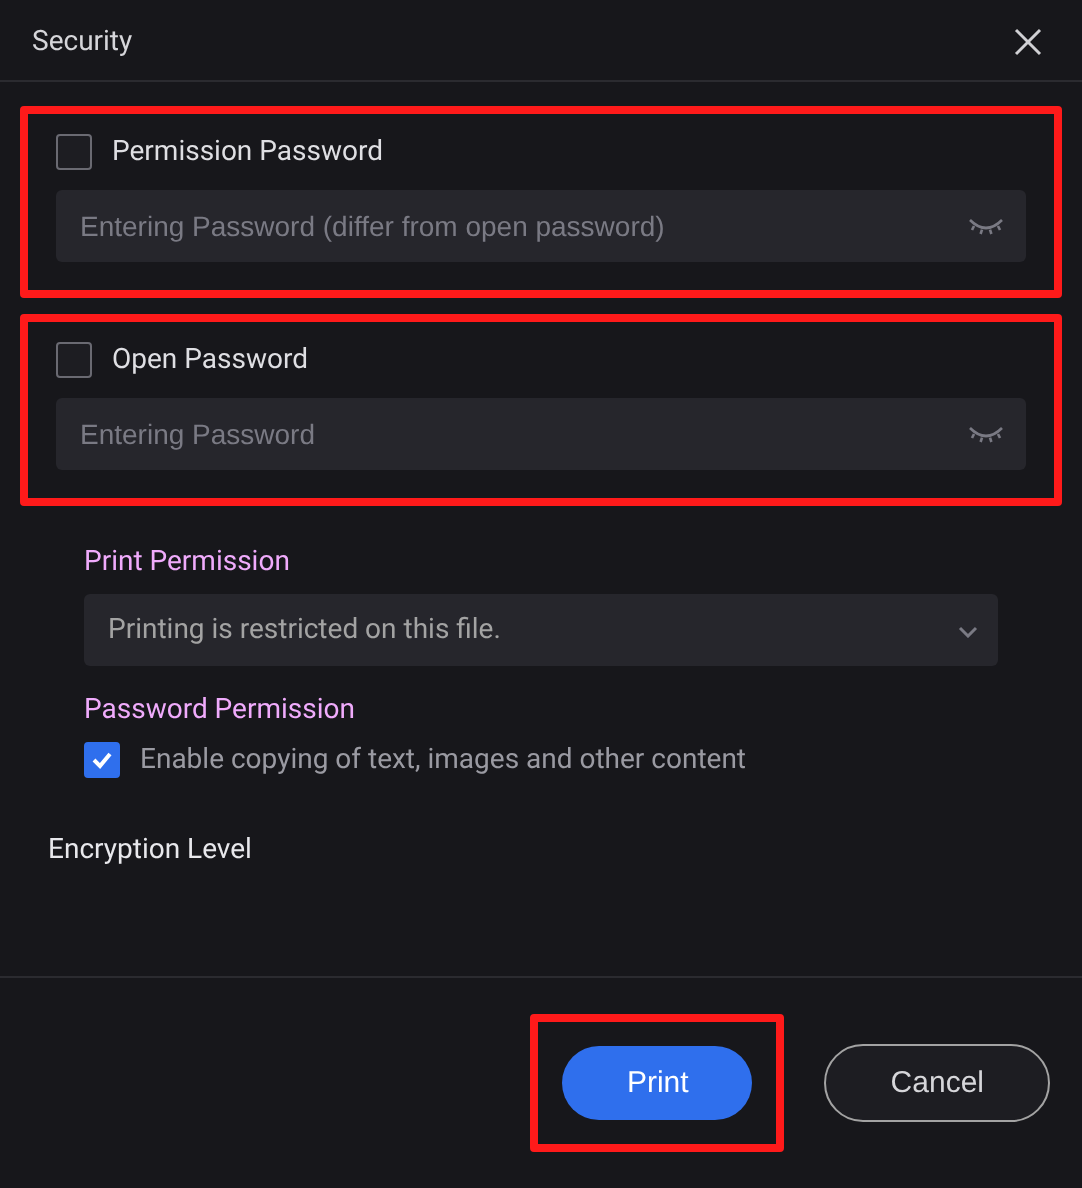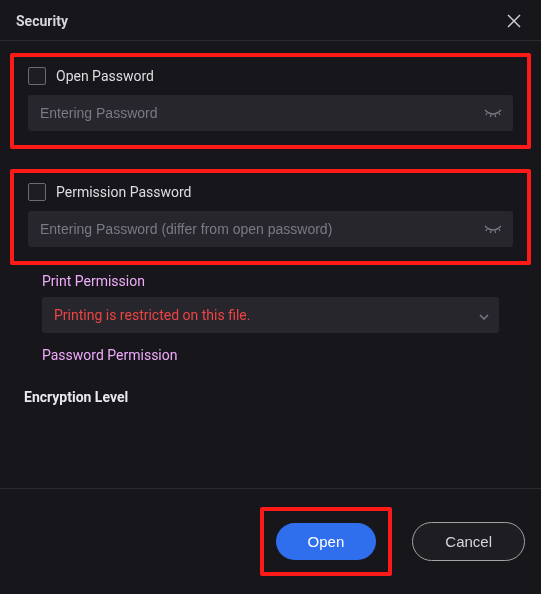--- a/index.html
+++ b/index.html
@@ -11,21 +11,20 @@
     font-size: 14px;
   }
   .dialog {
     width: 541px; height: 594px;
     display: flex; flex-direction: column;
   }
   .titlebar {
     display: flex; align-items: center; justify-content: space-between;
     padding: 10px 16px 8px 16px;
     border-bottom: 1px solid #2b2b30;
-    font-weight: bold;
   }
   .title { color: #d6d6da; font-size: 14px; }
   .close-btn { width: 22px; height: 22px; display:flex; align-items:center; justify-content:center; cursor:pointer; }
   .close-btn svg { stroke: #d0d0d4; }
   .content {
     flex: 1;
     padding: 12px 10px 8px 10px;
     overflow: hidden;
   }
   .hl-box {
@@ -67,30 +66,30 @@
     width: 20px; height: 20px; display:flex; align-items:center; justify-content:center;
     cursor:pointer;
   }
   .sub-section { padding: 0 32px 0 32px; }
   .sub-label { color: #f0abfc; margin: 8px 0 8px 0; }
   .select {
     position: relative;
     background: #26262c;
     border-radius: 3px;
     padding: 10px 34px 10px 12px;
-    color: #ef4444;
+    color: #a3a3a3;
     font-size: 14px;
     margin-bottom: 14px;
     cursor: default;
   }
   .select .caret {
     position: absolute; right: 10px; top: 50%; transform: translateY(-50%);
   }
   .enc-section { padding: 18px 14px 0 14px; }
-  .enc-title { color: #e8e8ec; font-weight: 700; margin-bottom: 10px; }
+  .enc-title { color: #e8e8ec; font-weight: 400; margin-bottom: 10px; }
   .footer {
     border-top: 1px solid #2b2b30;
     padding: 18px 16px;
     display:flex; justify-content:flex-end; align-items:center; gap: 20px;
   }
   .save-hl {
     border: 4px solid #ff1a1a;
     padding: 12px;
     border-radius: 2px;
     display:inline-flex;
@@ -117,20 +116,41 @@
     <div class="title">Security</div>
     <div class="close-btn">
       <svg width="14" height="14" viewBox="0 0 14 14" fill="none" stroke-width="1.5">
           <line x1="1" y1="1" x2="13" y2="13"></line>
           <line x1="13" y1="1" x2="1" y2="13"></line>
         </svg>
     </div>
   </div>
 
   <div class="content">
+
+    <div class="hl-box" style="margin-bottom:8px;">
+      <div class="check-row">
+        <div class="chk">
+          
+        </div>
+        <span class="chk-label">Permission Password</span>
+      </div>
+      <div class="field-wrap">
+        <input class="text-input" type="password" placeholder="Entering Password (differ from open password)" style="">
+        <div class="eye">
+          <svg width="18" height="14" viewBox="0 0 18 14" fill="none" stroke="#7a7a84" stroke-width="1.3">
+              <path d="M1 4 Q9 12 17 4"></path>
+              <line x1="3" y1="7" x2="2" y2="9"></line>
+              <line x1="7" y1="8.8" x2="6.3" y2="11"></line>
+              <line x1="11" y1="8.8" x2="11.7" y2="11"></line>
+              <line x1="15" y1="7" x2="16" y2="9"></line>
+            </svg>
+        </div>
+      </div>
+    </div>
 
     <div class="hl-box">
       <div class="check-row">
         <div class="chk">
           
         </div>
         <span class="chk-label">Open Password</span>
       </div>
       <div class="field-wrap">
         <input class="text-input" type="password" placeholder="Entering Password" style="">
@@ -139,62 +159,49 @@
               <path d="M1 4 Q9 12 17 4"></path>
               <line x1="3" y1="7" x2="2" y2="9"></line>
               <line x1="7" y1="8.8" x2="6.3" y2="11"></line>
               <line x1="11" y1="8.8" x2="11.7" y2="11"></line>
               <line x1="15" y1="7" x2="16" y2="9"></line>
             </svg>
         </div>
       </div>
     </div>
 
-    <div class="hl-box" style="margin-bottom:8px;">
-      <div class="check-row">
-        <div class="chk">
-          
-        </div>
-        <span class="chk-label">Permission Password</span>
-      </div>
-      <div class="field-wrap">
-        <input class="text-input" type="password" placeholder="Entering Password (differ from open password)" style="">
-        <div class="eye">
-          <svg width="18" height="14" viewBox="0 0 18 14" fill="none" stroke="#7a7a84" stroke-width="1.3">
-              <path d="M1 4 Q9 12 17 4"></path>
-              <line x1="3" y1="7" x2="2" y2="9"></line>
-              <line x1="7" y1="8.8" x2="6.3" y2="11"></line>
-              <line x1="11" y1="8.8" x2="11.7" y2="11"></line>
-              <line x1="15" y1="7" x2="16" y2="9"></line>
-            </svg>
-        </div>
-      </div>
-    </div>
-
     <div class="sub-section">
       <div class="sub-label">Print Permission</div>
       <div class="select">
         <span>Printing is restricted on this file.</span>
         <span class="caret">
           <svg width="10" height="6" viewBox="0 0 10 6" fill="none" stroke="#7a7a84" stroke-width="1.5">
               <polyline points="1,1 5,5 9,1"></polyline>
             </svg>
         </span>
       </div>
 
       <div class="sub-label">Password Permission</div>
 
+      <div class="check-row">
+        <div class="chk checked">
+          <svg width="12" height="12" viewBox="0 0 12 12" fill="none" stroke="#fff" stroke-width="2">
+              <polyline points="2,6 5,9 10,3"></polyline>
+            </svg>
+        </div>
+        <span class="chk-label" style="color:#9a9aa2;">Enable copying of text, images and other content</span>
+      </div>
     </div>
 
     <div class="enc-section">
       <div class="enc-title">Encryption Level</div>
 
     </div>
 
   </div>
 
   <div class="footer">
     <div class="save-hl">
-      <button class="btn btn-primary">Open</button>
+      <button class="btn btn-primary">Print</button>
     </div>
     <button class="btn btn-secondary">Cancel</button>
   </div>
 </div>
 
 </body></html>

